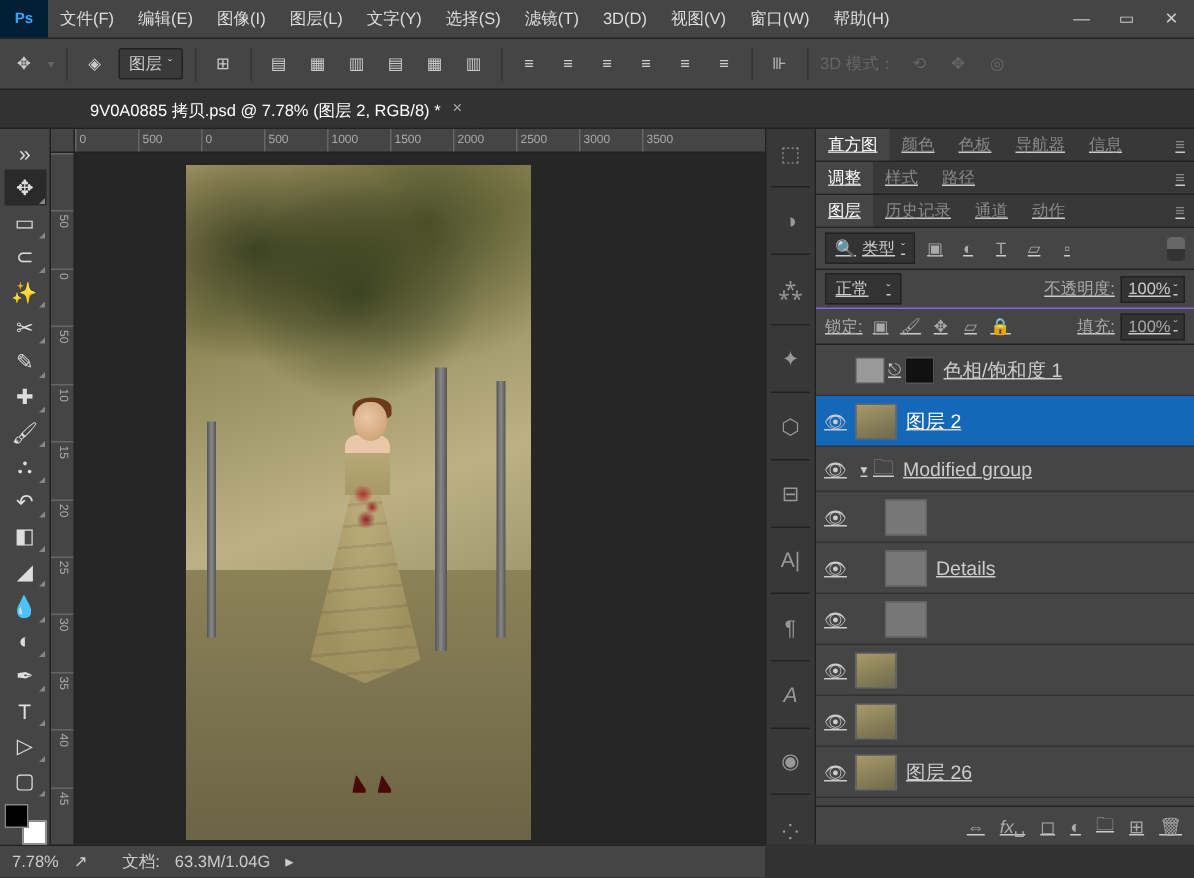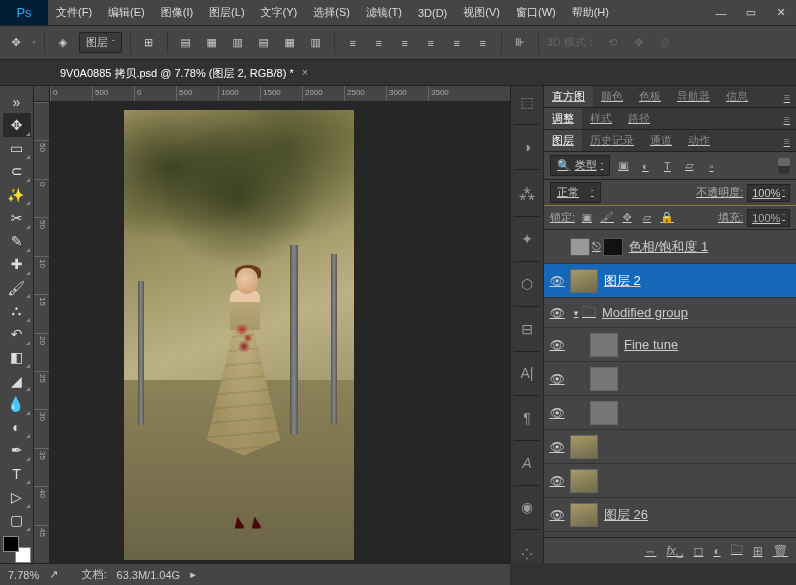--- a/index.html
+++ b/index.html
@@ -1,19 +1,19 @@
 <!DOCTYPE html>
 <html><head>
 <meta charset="utf-8">
 <style>
   * { box-sizing: border-box; margin: 0; padding: 0; font-family: "Segoe UI", Tahoma, sans-serif; }
   body { background: #323232; color: #ccc; font-size: 11px; overflow: hidden; width: 796px; height: 585px; }
   
   .titlebar { height: 26px; background: #454545; display: flex; align-items: center; border-bottom: 1px solid #222; }
-  .ps-logo { width: 48px; height: 100%; display:flex; align-items:center; justify-content:center; background:#001e36; color:#31a8ff; font-weight:normal; font-size:13px; }
+  .ps-logo { width: 32px; height: 100%; display:flex; align-items:center; justify-content:center; background:#001e36; color:#31a8ff; font-weight:bold; font-size:10px; }
   .menu { display: flex; height: 100%; }
   .menu-item { padding: 0 8px; display:flex; align-items:center; cursor:default; color:#ddd; }
   .win-controls { margin-left:auto; display:flex; }
   .win-btn { width:30px; height:26px; display:flex; align-items:center; justify-content:center; color:#ccc; }
   
   .optbar { height: 34px; background: #454545; border-bottom: 1px solid #222; display:flex; align-items:center; padding:0 6px; gap:6px; }
   .opt-ico { width:20px; height:20px; display:flex; align-items:center; justify-content:center; color:#ccc; }
   .opt-sep { width:1px; height:22px; background:#333; margin:0 2px; }
   .opt-sel { background:#3a3a3a; border:1px solid #222; padding:2px 6px; display:flex; align-items:center; gap:4px; border-radius:2px; }
   .chev { font-size:8px; }
@@ -361,26 +361,26 @@
             <div class="eye">👁</div>
             <div class="indent0"></div>
             <div class="grp-arrow">▾</div>
             <div class="folder">🗀</div>
             <div class="nm">Modified group</div>
           </div>
           <div class="lyr">
             <div class="eye">👁</div>
             <div class="indent1"></div>
             <div class="thumb grey"></div>
-            <div class="nm">Fine tune</div>
           </div>
           <div class="lyr">
             <div class="eye">👁</div>
             <div class="indent1"></div>
             <div class="thumb grey"></div>
+            <div class="nm">Details</div>
           </div>
           <div class="lyr">
             <div class="eye">👁</div>
             <div class="indent1"></div>
             <div class="thumb grey"></div>
           </div>
           <div class="lyr">
             <div class="eye">👁</div>
             <div class="indent0"></div>
             <div class="thumb photo-thumb"></div>

